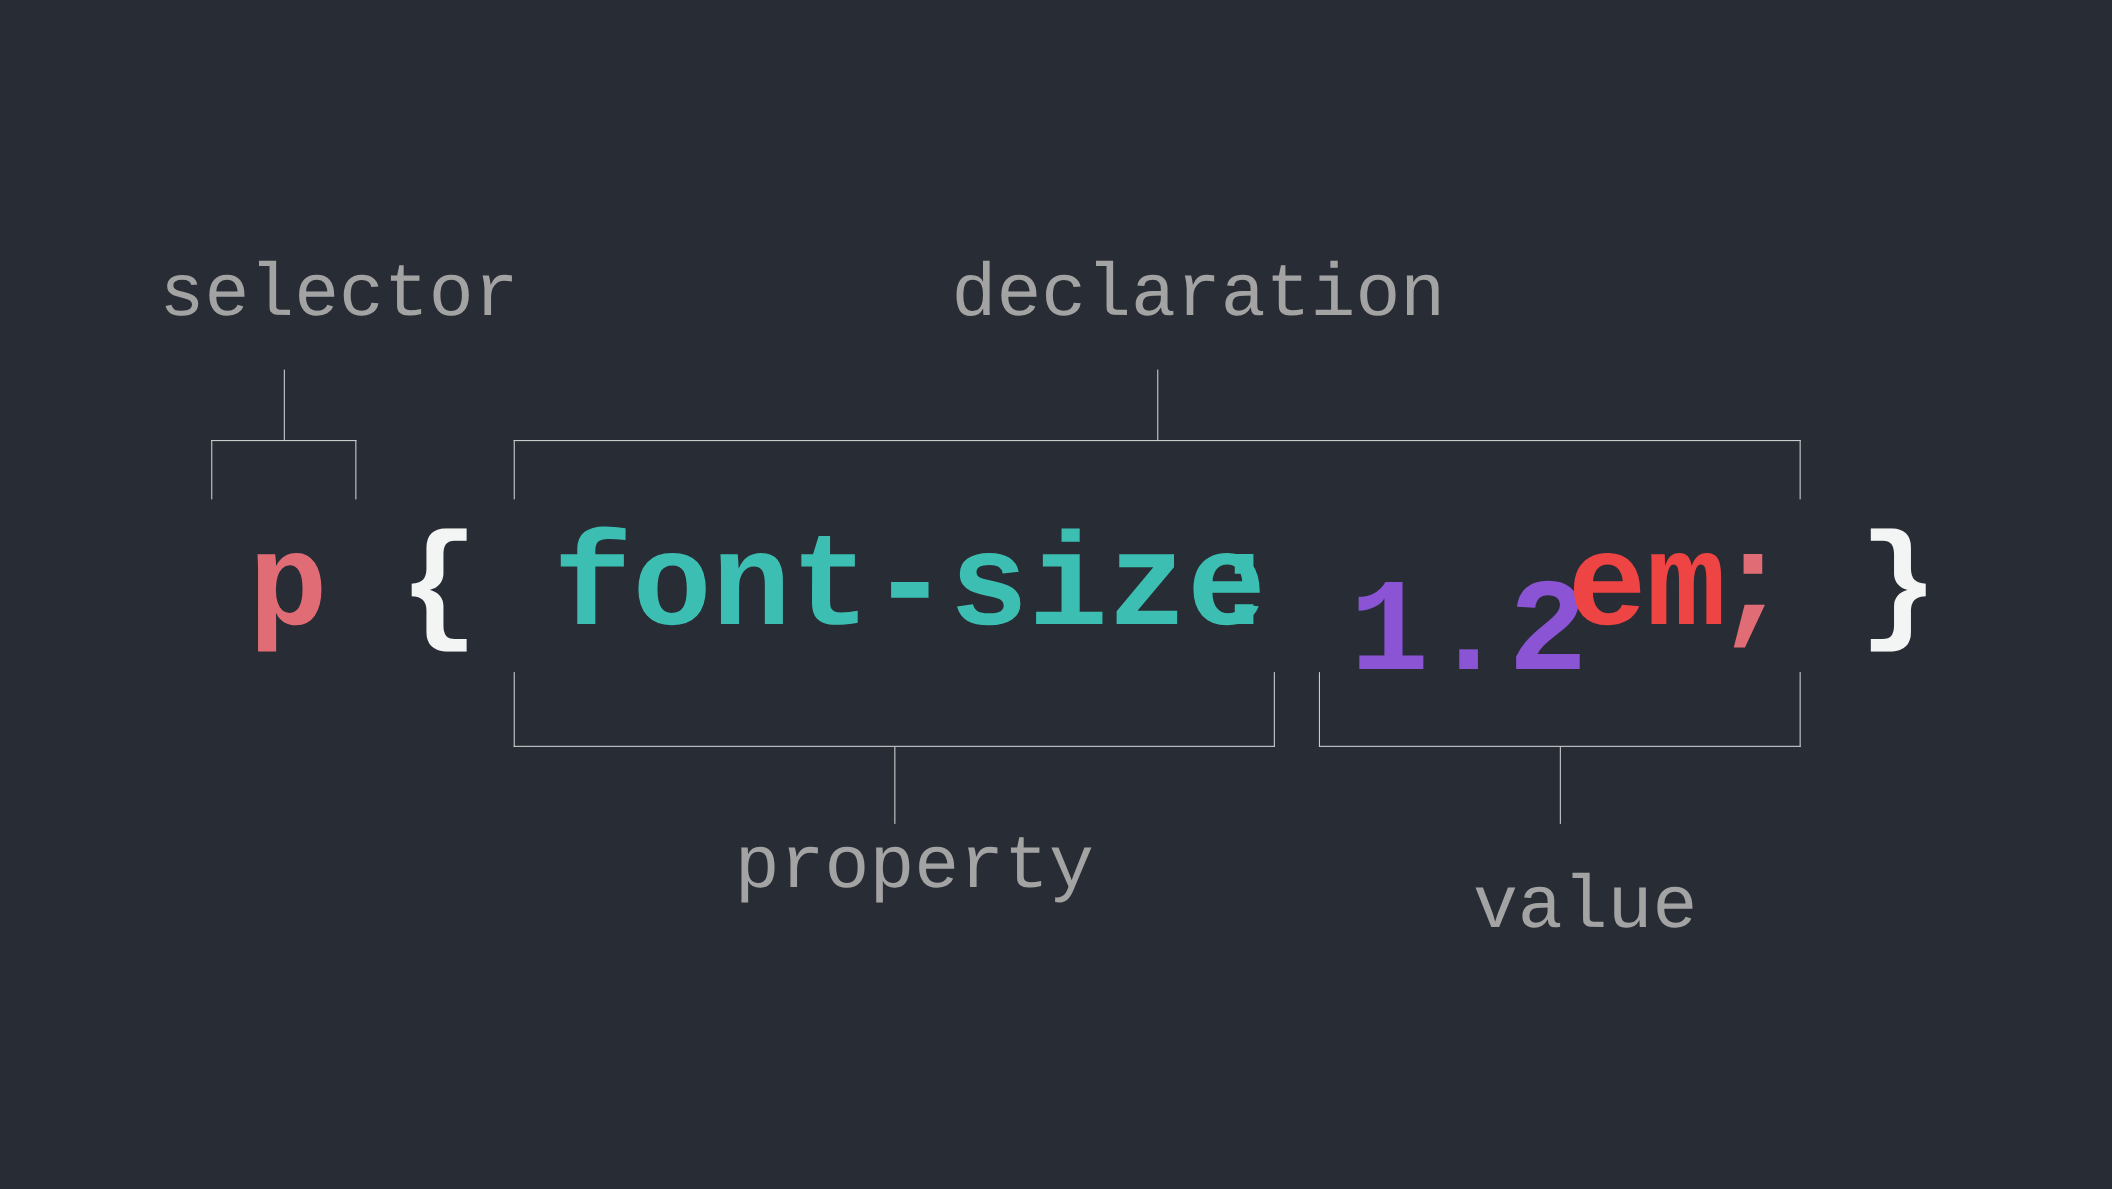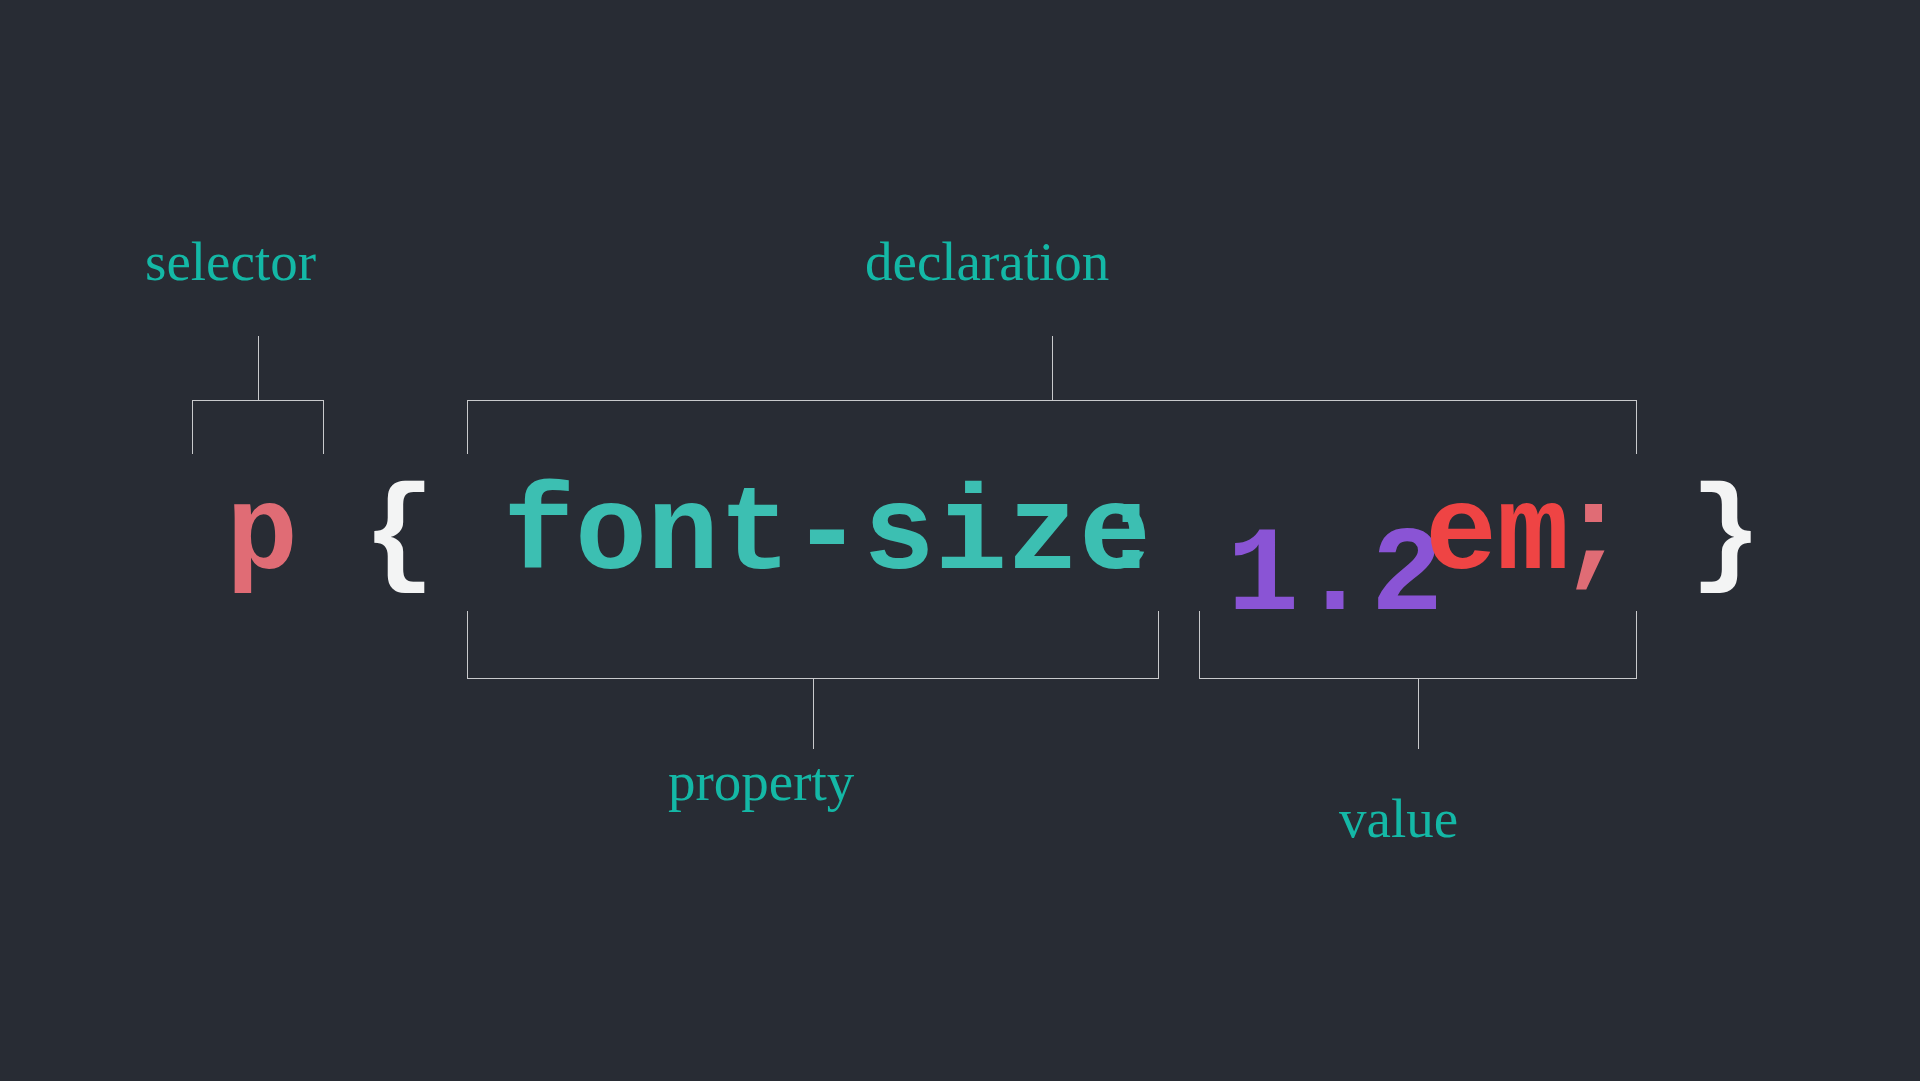--- a/index.html
+++ b/index.html
@@ -10,23 +10,23 @@
     background: #282c34;
     overflow: hidden;
   }
   .stage {
     position: relative;
     width: 1920px;
     height: 1081px;
   }
   .label {
     position: absolute;
-    font-family: Liberation Serif, serif;
-    font-size: 55px;
-    color: #14b8a6;
+    font-family: Liberation Mono, monospace;
+    font-size: 68px;
+    color: #a3a3a3;
     font-weight: 400;
     white-space: nowrap;
   }
   .code {
     position: absolute;
     font-family: "Consolas", "Menlo", "Courier New", monospace;
     font-size: 120px;
     font-weight: 700;
     white-space: nowrap;
   }

